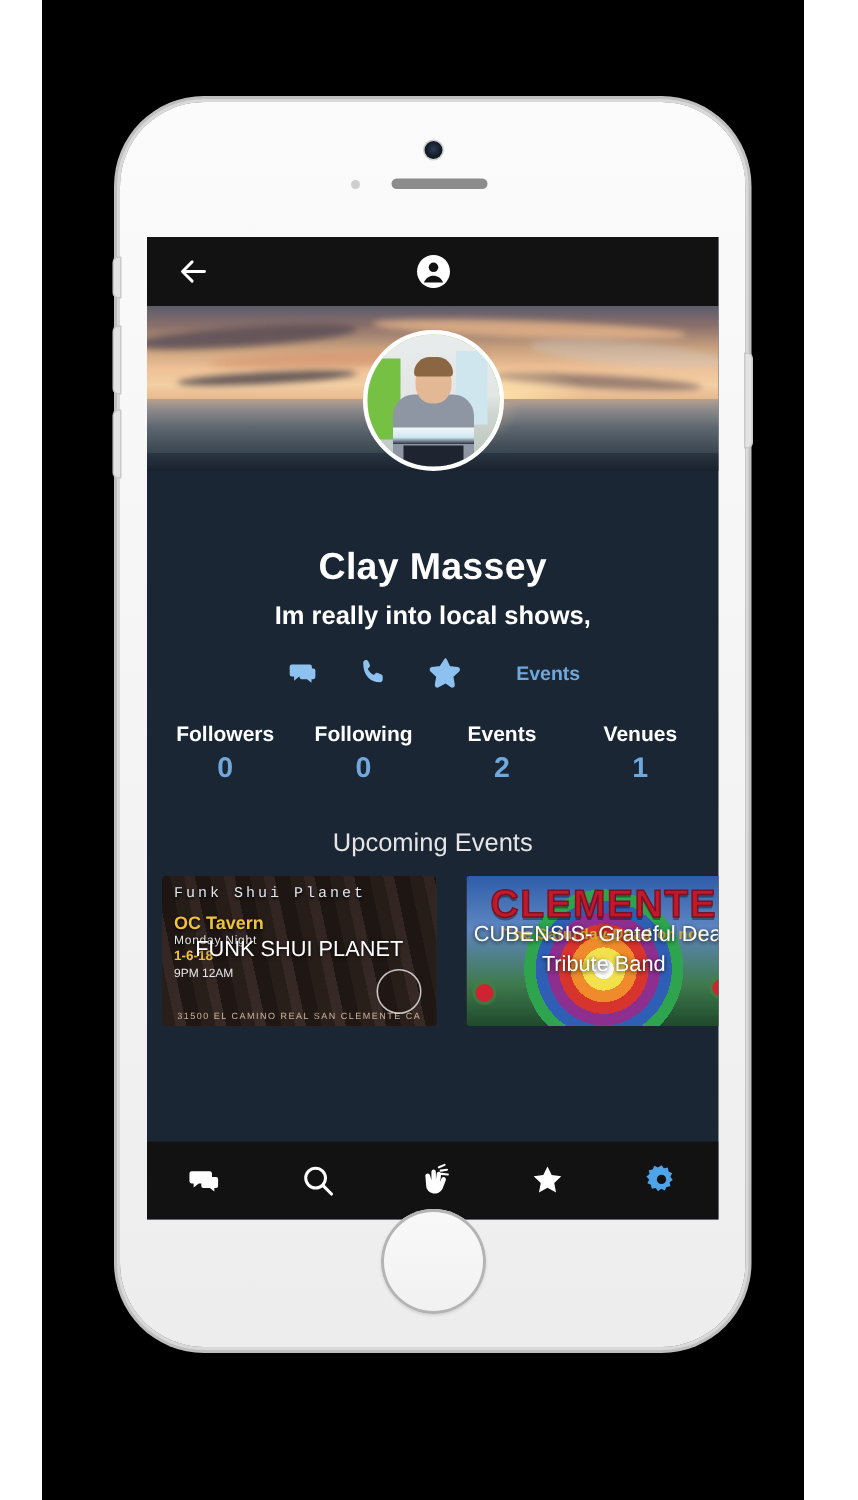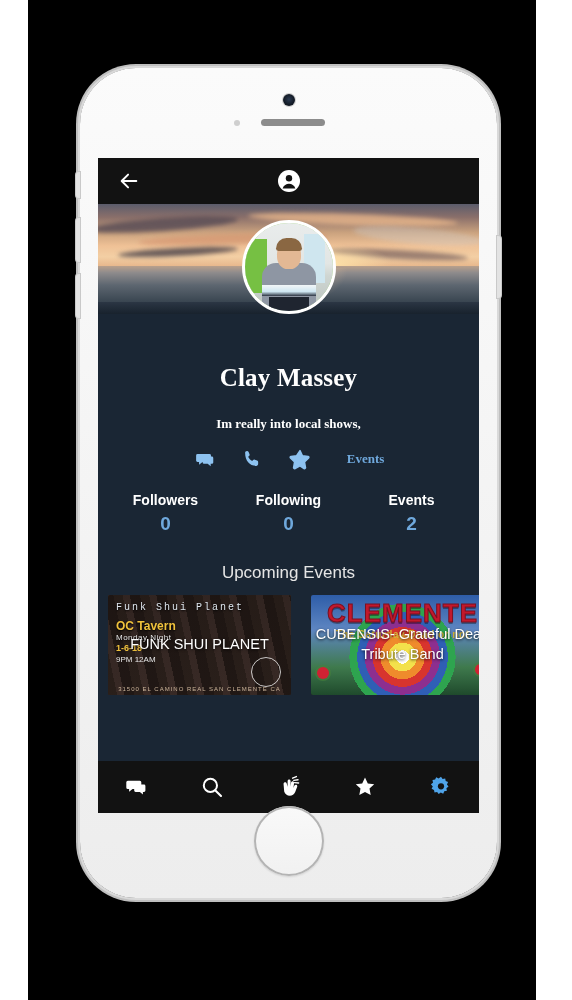--- a/index.html
+++ b/index.html
@@ -131,23 +131,23 @@
   #av-hair  { position: absolute; left: 50%; margin-left: -13px; top: 17%; width: 26px; height: 13px;
               border-radius: 13px 13px 3px 3px; background: #8a6742; }
   #av-body  { position: absolute; left: 50%; margin-left: -27px; top: 46%; width: 54px; height: 54%;
               border-radius: 14px 14px 0 0; background: #8e96a3; }
   #av-shirt { position: absolute; left: 50%; margin-left: -27px; top: 70%; width: 54px; height: 13%;
               background: linear-gradient(180deg,#f2f6f8 0%, #cfe7f2 60%, #2b3240 100%); }
   #av-dark  { position: absolute; left: 50%; margin-left: -20px; bottom: 0; width: 40px; height: 16%;
               background: #1f2530; }
 
   
-  #identity { padding-top: 50px; text-align: center; font-family: Liberation Serif, serif; }
+  #identity { padding-top: 50px; text-align: center; }
   #profile-name { color:#ffffff; font-size: 25px; font-weight: bold; letter-spacing: .2px; }
-  #profile-bio  { color:#ffffff; font-size: 13px; font-weight: bold; margin-top: 24px; }
+  #profile-bio  { color:#ffffff; font-size: 17px; font-weight: bold; margin-top: 8px; }
 
   #action-row {
     display: flex; align-items: center; justify-content: center;
     gap: 26px; margin-top: 16px;
   }
   .act-icon { width: 22px; height: 22px; cursor: pointer; }
   #follow-link { color:#6fa8dc; font-size: 13px; font-weight: bold; margin-left: 10px; cursor: pointer; }
 
   
   #stats { display: flex; margin-top: 22px; padding: 0 6px; }
@@ -321,20 +321,24 @@
           <div class="stat-value">0</div>
         </div>
         <div class="stat">
           <div class="stat-label">Following</div>
           <div class="stat-value">0</div>
         </div>
         <div class="stat">
           <div class="stat-label">Events</div>
           <div class="stat-value">2</div>
         </div>
+        <div class="stat">
+          <div class="stat-label">Venues</div>
+          <div class="stat-value">1</div>
+        </div>
       </div>
 
       <div id="events-title">Upcoming Events</div>
 
       <div id="events-row">
         <div class="event-card" id="card-funk">
           <div class="art"></div>
           <div class="poster-title">Funk Shui Planet</div>
           <div class="poster-venue">OC Tavern</div>
           <div class="poster-sub">Monday  Night</div>

